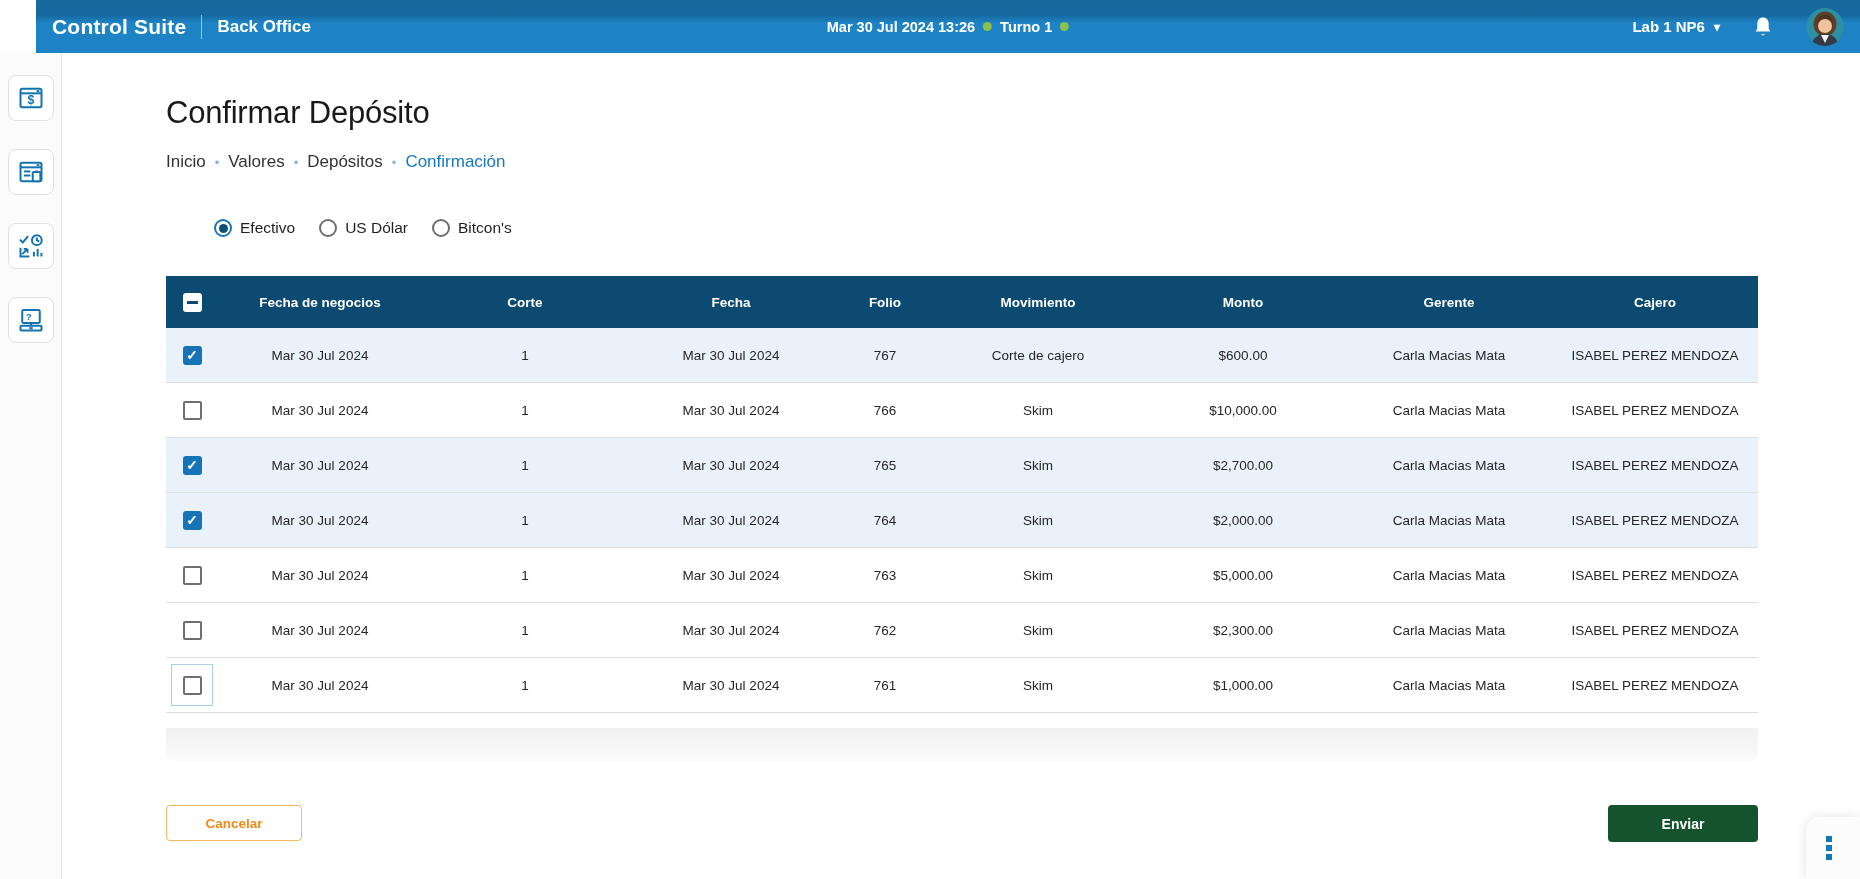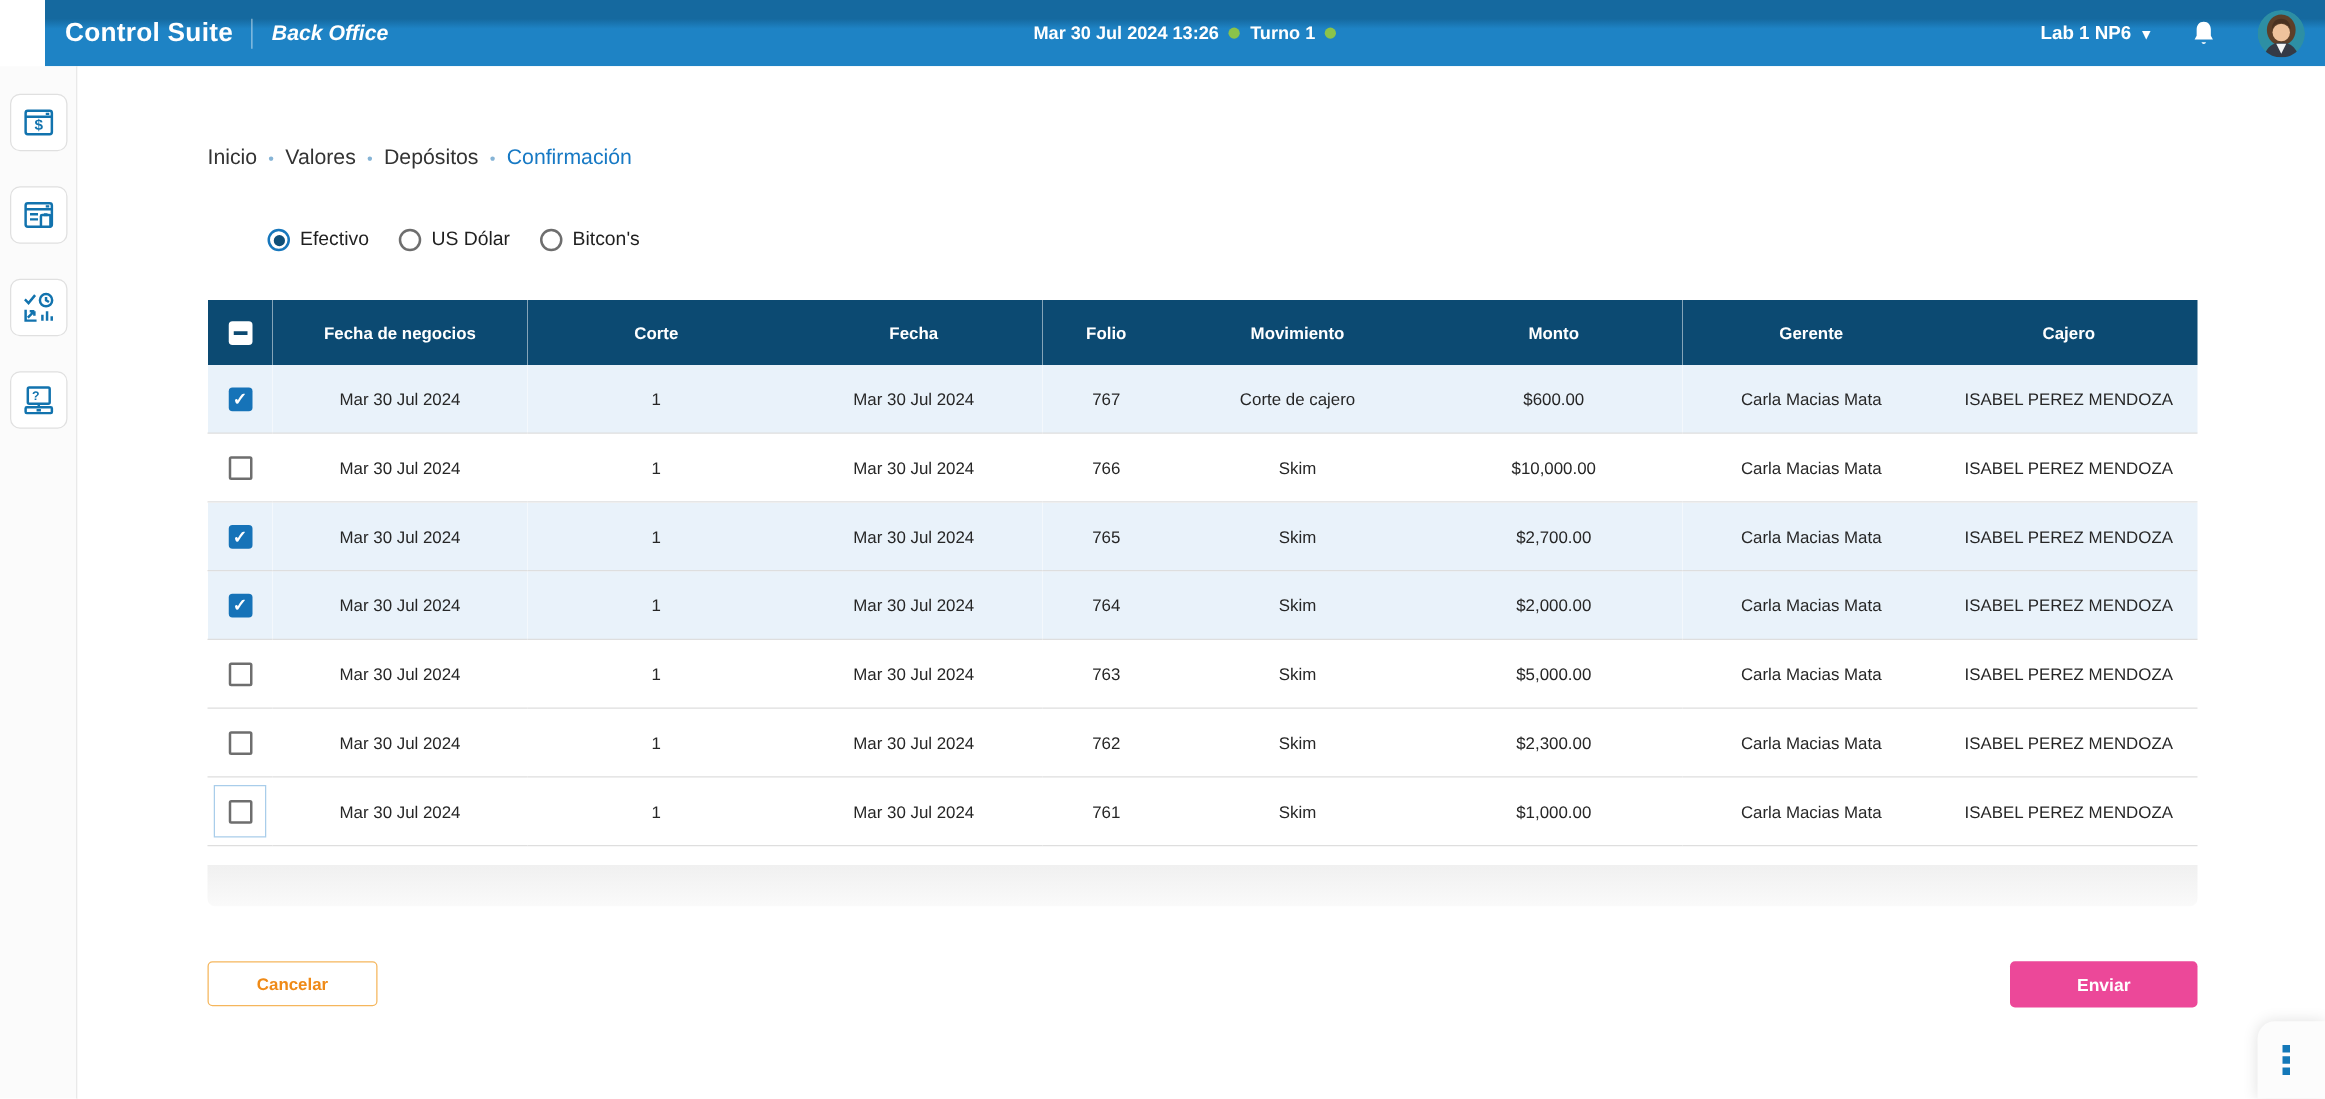--- a/index.html
+++ b/index.html
@@ -10,21 +10,21 @@
   }
   
   .topbar{
     height:53px;display:flex;align-items:center;position:relative;
     padding:0 16px;box-sizing:border-box;color:#fff;
     background:linear-gradient(180deg,#15699f 0px,#15699f 15px,#1e83c5 23px,#1e83c5 100%);
     margin-left:36px;
   }
   .brand{font-size:21px;font-weight:700;letter-spacing:.2px;}
   .topbar-divider{width:1px;height:24px;background:rgba(255,255,255,.55);margin:0 15px;}
-  .module{font-size:17px;font-weight:600;font-style:italic;}
+  .module{font-size:17px;font-weight:600;}
   .topbar-center{
     position:absolute;left:50%;top:0;height:100%;transform:translateX(-50%);
     display:flex;align-items:center;gap:8px;font-weight:700;font-size:14.5px;white-space:nowrap;text-align:center;
   }
   .status-dot{width:9px;height:9px;border-radius:50%;background:#8bc34a;display:inline-block;}
   .topbar-right{margin-left:auto;display:flex;align-items:center;gap:32px;}
   .station{display:flex;align-items:center;gap:9px;font-size:15px;font-weight:600;cursor:pointer;}
   .caret{font-size:12px;line-height:1;}
   .bell-btn{display:flex;align-items:center;cursor:pointer;}
   .avatar{width:38px;height:38px;border-radius:50%;overflow:hidden;cursor:pointer;flex:0 0 auto;}
@@ -79,21 +79,21 @@
             align-items:center;justify-content:center;vertical-align:middle;}
   .table-footer{height:33px;margin-top:15px;background:linear-gradient(180deg,#f0f0f0,#fafafa);
                 border-radius:0 0 6px 6px;}
   
   .actions{width:1592px;display:flex;justify-content:space-between;margin-top:44px;}
   .btn-cancel{
     width:136px;height:36px;background:#fff;border:1px solid #f5b65c;border-radius:4px;
     color:#ef8a17;font-size:13.5px;font-weight:700;cursor:pointer;font-family:inherit;
   }
   .btn-submit{
-    width:150px;height:37px;background:#ec4899;border:none;border-radius:4px;
+    width:150px;height:37px;background:#14532d;border:none;border-radius:4px;
     color:#fff;font-size:14px;font-weight:700;cursor:pointer;font-family:inherit;
   }
   
   .corner-card{
     position:absolute;right:0;bottom:0;width:54px;height:62px;background:#fcfcfc;
     border-radius:14px 0 0 0;box-shadow:0 0 12px rgba(0,0,0,.12);
     display:flex;flex-direction:column;align-items:flex-start;justify-content:center;
     padding-left:20px;box-sizing:border-box;gap:3px;cursor:pointer;
   }
   .kebab-sq{width:6px;height:6px;background:#1478b8;}
@@ -176,20 +176,21 @@
       <line x1="12" y1="14.5" x2="12" y2="17"></line>
       <rect x="3" y="17" width="18" height="4" rx="0.8"></rect>
       <line x1="10.5" y1="19" x2="13.5" y2="19"></line>
     </svg>
   </button>
 </nav>
 
 <span class="expand-chevron">›</span>
 
 <main class="main">
+  <h1 class="page-title">Confirmar Depósito</h1>
   <div class="breadcrumb">
       <span class="bc-item">Inicio</span>
       <span class="bc-sep">•</span>
       <span class="bc-item">Valores</span>
       <span class="bc-sep">•</span>
       <span class="bc-item">Depósitos</span>
       <span class="bc-sep">•</span>
       <span class="bc-item active">Confirmación</span>
     </div>
 

